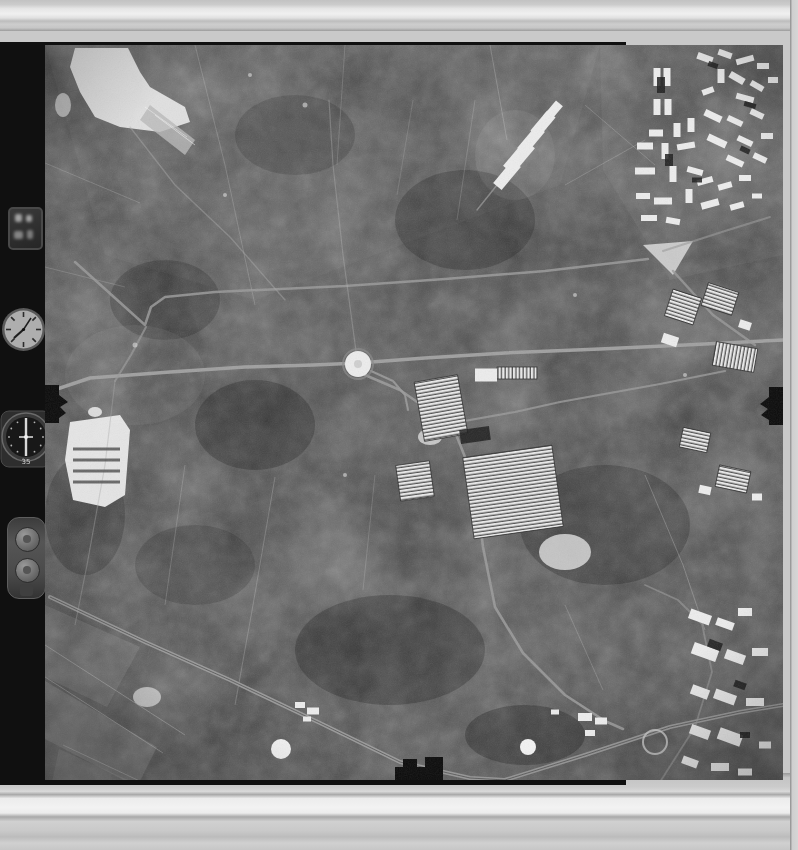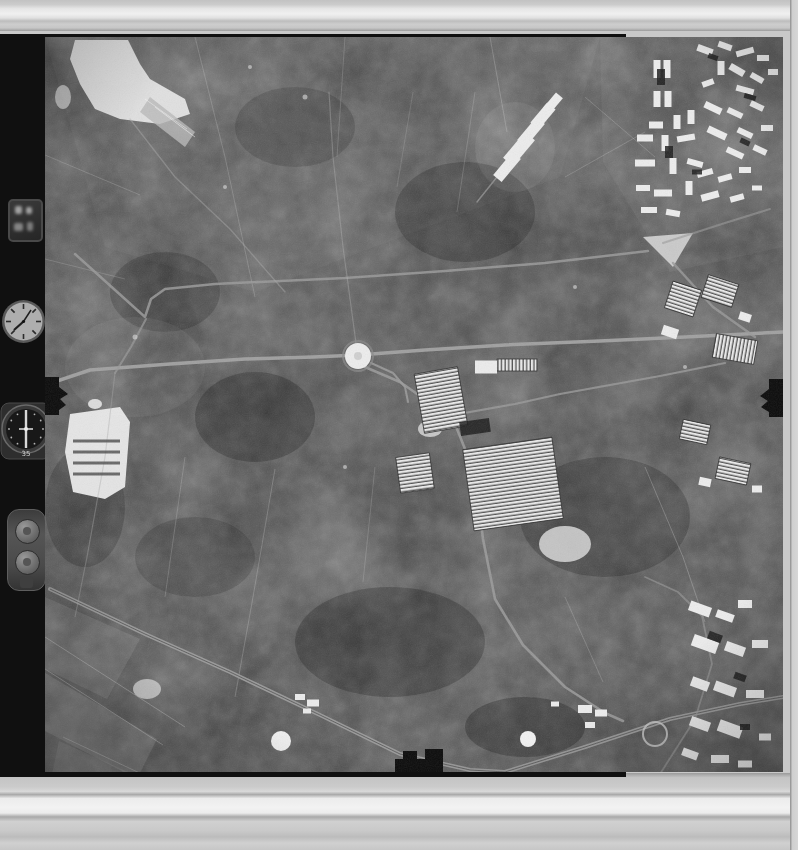--- a/index.html
+++ b/index.html
@@ -13,21 +13,21 @@
   }
   .bg-bottom{
     position:absolute;left:0;top:773px;width:798px;height:77px;
     background:linear-gradient(180deg,#9a9a9a 0%,#c4c4c4 6%,#cbcbcb 18%,#d8d8d8 24%,#aaaaaa 28%,#ececec 33%,#f2f2f2 45%,#ececec 52%,#a9a9a9 57%,#d0d0d0 63%,#c9c9c9 75%,#bcbcbc 83%,#d0d0d0 91%,#c6c6c6 100%);
   }
   .bg-right{
     position:absolute;left:790px;top:0;width:8px;height:850px;
     background:linear-gradient(90deg,#8c8c8c 0%,#cfcfcf 30%,#d6d6d6 100%);
   }
   .film{
-    position:absolute;left:0;top:34px;width:626px;height:743px;
+    position:absolute;left:0;top:42px;width:626px;height:743px;
     background:#101010;
   }
   .photo-wrap{
     position:absolute;left:45px;top:3px;width:738px;height:735px;
   }
   .photo-wrap svg{display:block;}
   
   .counter{
     position:absolute;left:8px;top:165px;width:31px;height:39px;
     background:linear-gradient(160deg,#3a3a3a,#262626);

